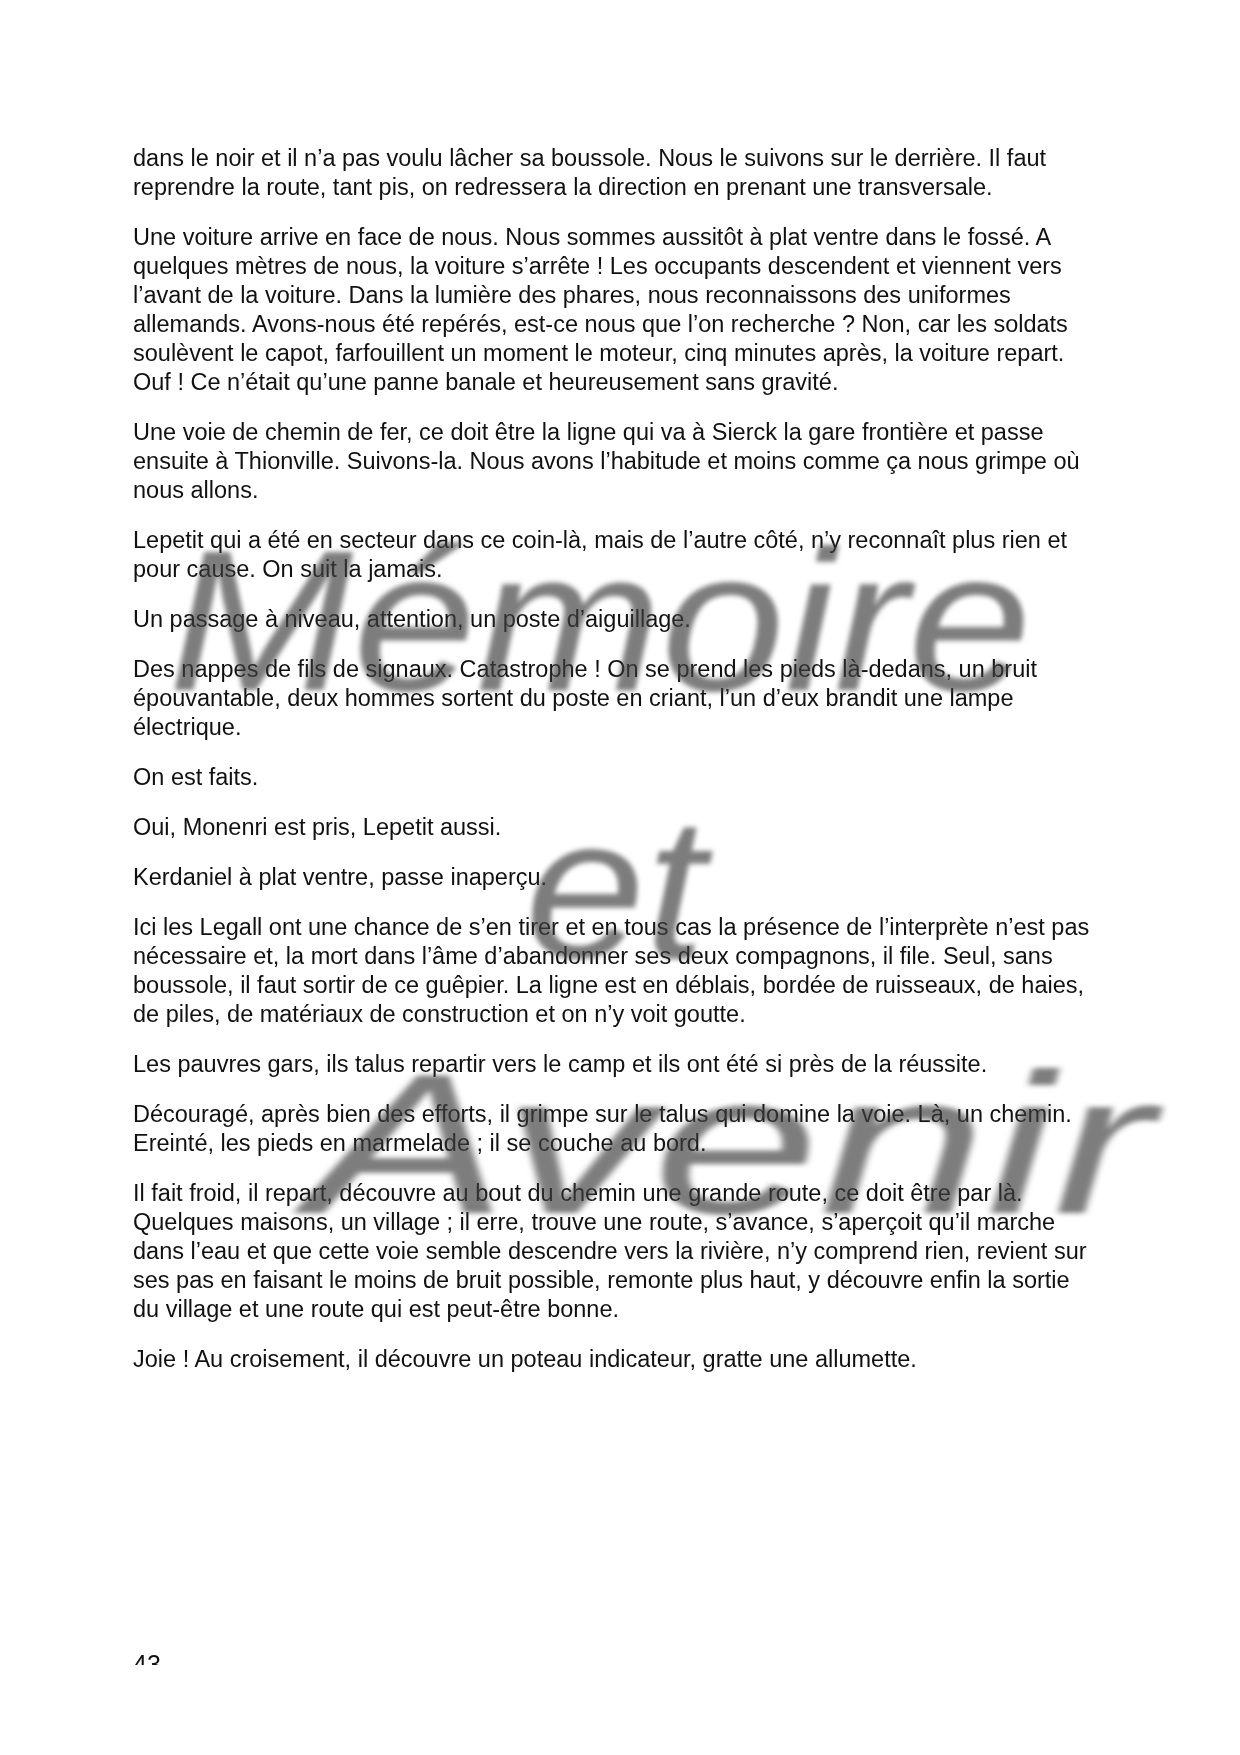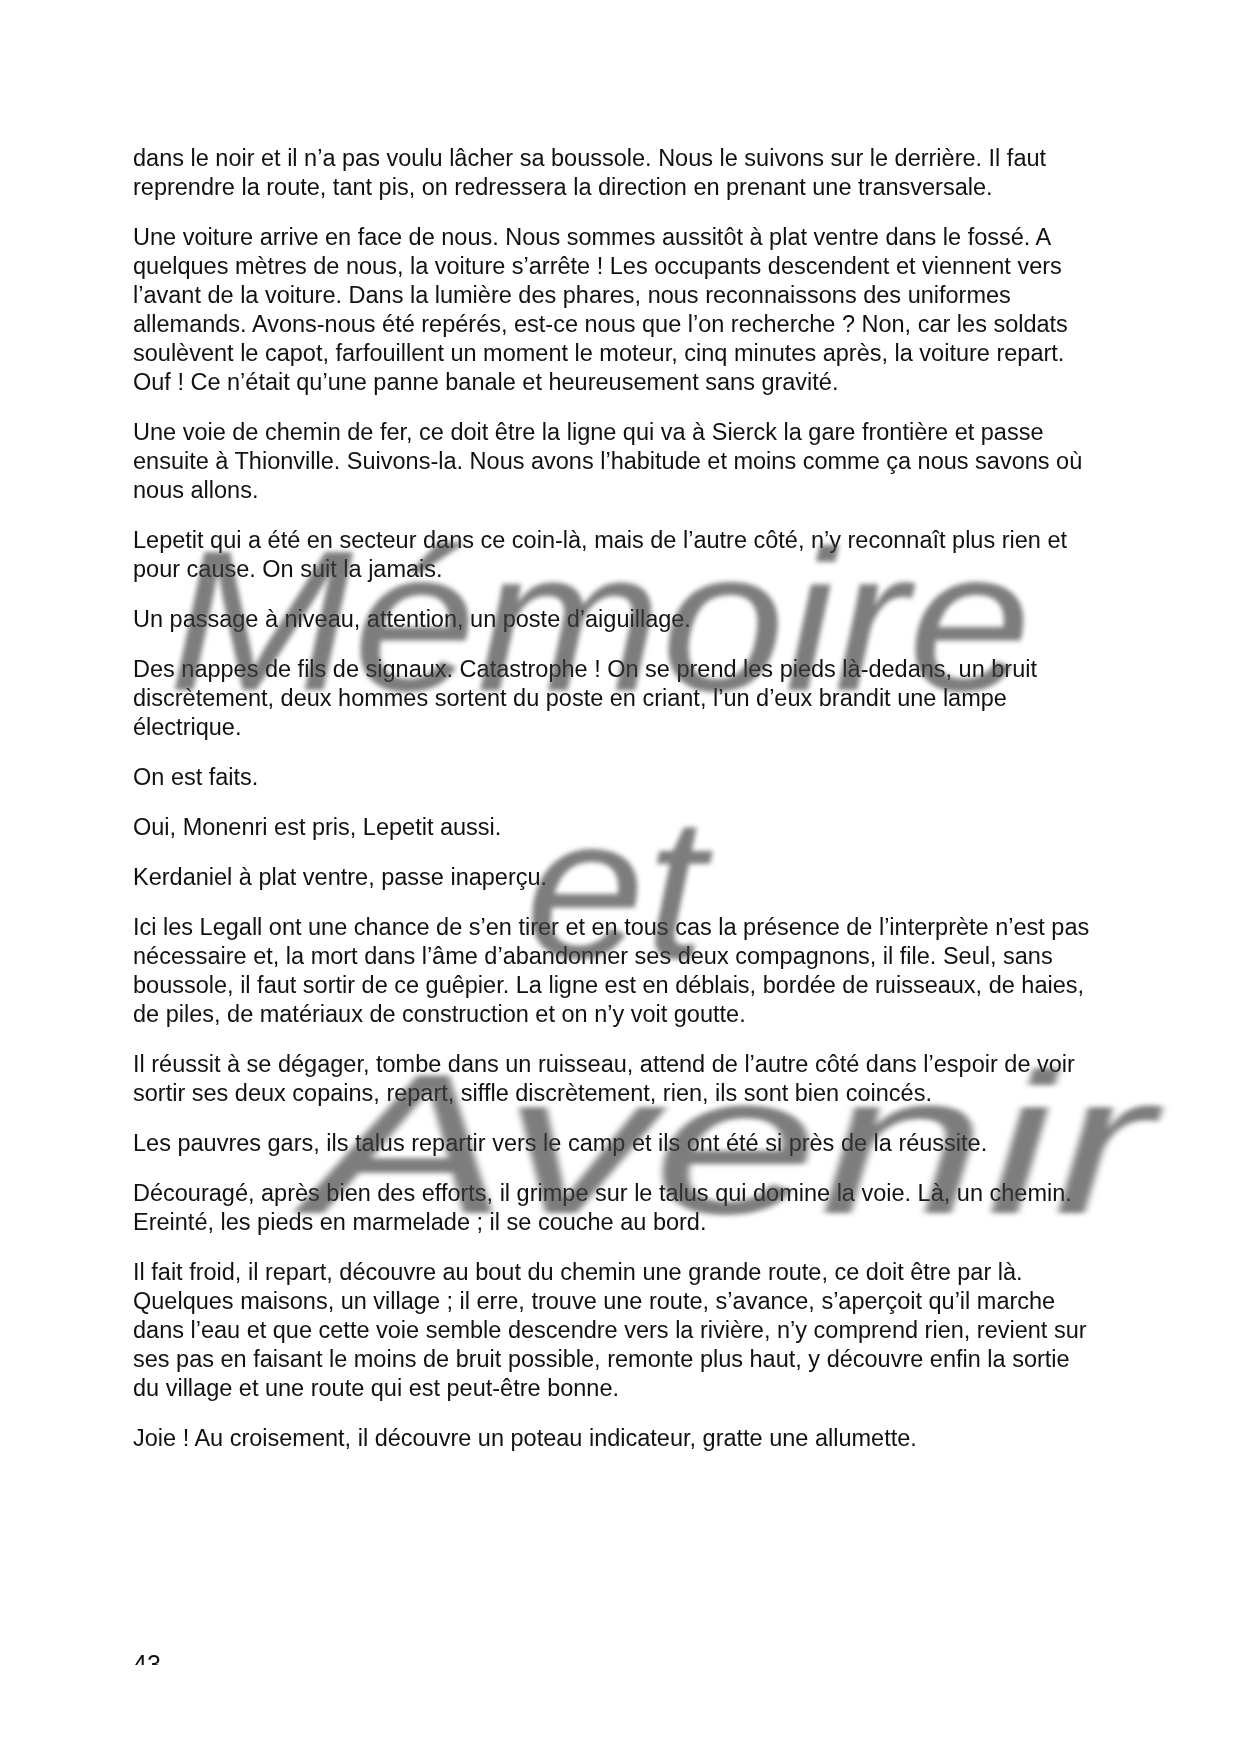--- a/index.html
+++ b/index.html
@@ -56,37 +56,35 @@
   <div id="text-block">
     <p>dans le noir et il n’a pas voulu lâcher sa boussole. Nous le suivons sur le derrière. Il faut
 reprendre la route, tant pis, on redressera la direction en prenant une transversale.</p>
     <p>Une voiture arrive en face de nous. Nous sommes aussitôt à plat ventre dans le fossé. A
 quelques mètres de nous, la voiture s’arrête ! Les occupants descendent et viennent vers
 l’avant de la voiture. Dans la lumière des phares, nous reconnaissons des uniformes
 allemands. Avons-nous été repérés, est-ce nous que l’on recherche ? Non, car les soldats
 soulèvent le capot, farfouillent un moment le moteur, cinq minutes après, la voiture repart.
 Ouf ! Ce n’était qu’une panne banale et heureusement sans gravité.</p>
     <p>Une voie de chemin de fer, ce doit être la ligne qui va à Sierck la gare frontière et passe
-ensuite à Thionville. Suivons-la. Nous avons l’habitude et moins comme ça nous savons où
+ensuite à Thionville. Suivons-la. Nous avons l’habitude et moins comme ça nous grimpe où
 nous allons.</p>
     <p>Lepetit qui a été en secteur dans ce coin-là, mais de l’autre côté, n’y reconnaît plus rien et
 pour cause. On suit la jamais.</p>
     <p>Un passage à niveau, attention, un poste d’aiguillage.</p>
     <p>Des nappes de fils de signaux. Catastrophe ! On se prend les pieds là-dedans, un bruit
-discrètement, deux hommes sortent du poste en criant, l’un d’eux brandit une lampe
+épouvantable, deux hommes sortent du poste en criant, l’un d’eux brandit une lampe
 électrique.</p>
     <p>On est faits.</p>
     <p>Oui, Monenri est pris, Lepetit aussi.</p>
     <p>Kerdaniel à plat ventre, passe inaperçu.</p>
     <p>Ici les Legall ont une chance de s’en tirer et en tous cas la présence de l’interprète n’est pas
 nécessaire et, la mort dans l’âme d’abandonner ses deux compagnons, il file. Seul, sans
 boussole, il faut sortir de ce guêpier. La ligne est en déblais, bordée de ruisseaux, de haies,
 de piles, de matériaux de construction et on n’y voit goutte.</p>
-    <p>Il réussit à se dégager, tombe dans un ruisseau, attend de l’autre côté dans l’espoir de voir
-sortir ses deux copains, repart, siffle discrètement, rien, ils sont bien coincés.</p>
     <p>Les pauvres gars, ils talus repartir vers le camp et ils ont été si près de la réussite.</p>
     <p>Découragé, après bien des efforts, il grimpe sur le talus qui domine la voie. Là, un chemin.
 Ereinté, les pieds en marmelade ; il se couche au bord.</p>
     <p>Il fait froid, il repart, découvre au bout du chemin une grande route, ce doit être par là.
 Quelques maisons, un village ; il erre, trouve une route, s’avance, s’aperçoit qu’il marche
 dans l’eau et que cette voie semble descendre vers la rivière, n’y comprend rien, revient sur
 ses pas en faisant le moins de bruit possible, remonte plus haut, y découvre enfin la sortie
 du village et une route qui est peut-être bonne.</p>
     <p>Joie ! Au croisement, il découvre un poteau indicateur, gratte une allumette.</p>
   </div>

